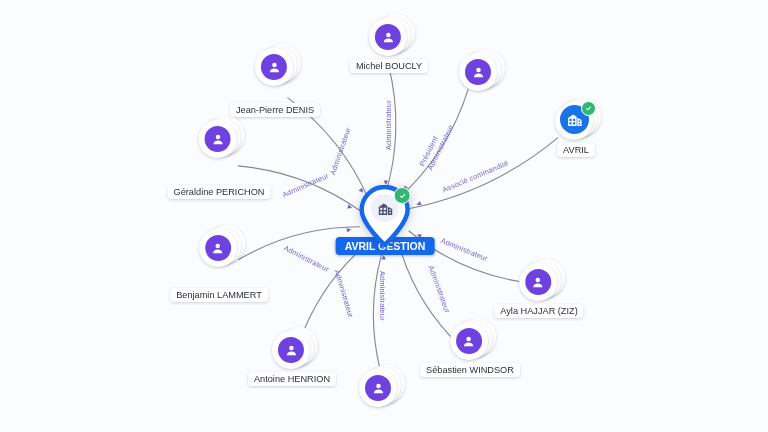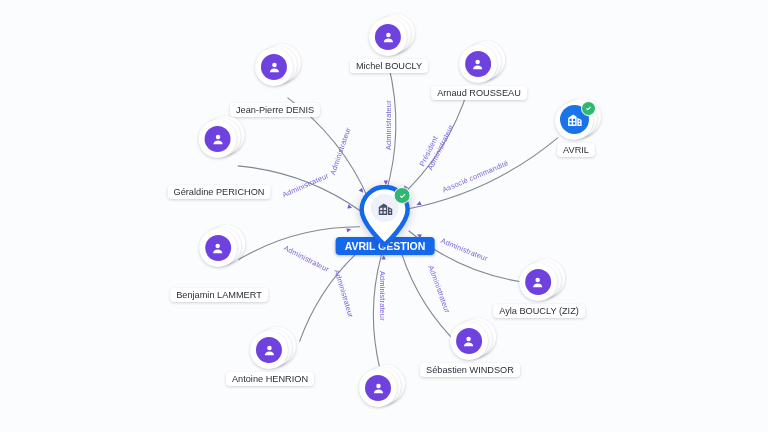--- a/index.html
+++ b/index.html
@@ -233,21 +233,20 @@
           <div class="card c3"></div>
           <div class="card c2"></div>
           <div class="card c1"></div>
           <div class="avatar">
             <svg viewBox="0 0 24 24">
               <circle cx="12" cy="8" r="3.6"></circle>
               <path d="M4.6 19.5c0-3.8 3.3-6 7.4-6s7.4 2.2 7.4 6z"></path>
             </svg>
           </div>
         </div>
-        <div class="node-label">Arnaud ROUSSEAU</div>
       </div>
       <div class="node company" style="left: 576px; top: 129px;">
         <div class="stack">
           <div class="card c3"></div>
           <div class="card c2"></div>
           <div class="card c1"></div>
           <div class="avatar">
             <svg viewBox="0 0 24 24">
               <path d="M3 21V10l7-5 5 3.2V21H3zm2-2h3v-3H5v3zm5 0h3v-3h-3v3zM5 14h3v-3H5v3zm5 0h3v-3h-3v3z"></path>
               <path d="M16 21V9.5l6 3.2V21h-6zm2-2h2v-2h-2v2zm0-4h2v-2h-2v2z"></path>
@@ -282,21 +281,21 @@
           <div class="card c1"></div>
           <div class="avatar">
             <svg viewBox="0 0 24 24">
               <circle cx="12" cy="8" r="3.6"></circle>
               <path d="M4.6 19.5c0-3.8 3.3-6 7.4-6s7.4 2.2 7.4 6z"></path>
             </svg>
           </div>
         </div>
         <div class="node-label">Benjamin LAMMERT</div>
       </div>
-      <div class="node" style="left: 270px; top: 358px;">
+      <div class="node" style="left: 292px; top: 358px;">
         <div class="stack">
           <div class="card c3"></div>
           <div class="card c2"></div>
           <div class="card c1"></div>
           <div class="avatar">
             <svg viewBox="0 0 24 24">
               <circle cx="12" cy="8" r="3.6"></circle>
               <path d="M4.6 19.5c0-3.8 3.3-6 7.4-6s7.4 2.2 7.4 6z"></path>
             </svg>
           </div>
@@ -335,21 +334,21 @@
           <div class="card c3"></div>
           <div class="card c2"></div>
           <div class="card c1"></div>
           <div class="avatar">
             <svg viewBox="0 0 24 24">
               <circle cx="12" cy="8" r="3.6"></circle>
               <path d="M4.6 19.5c0-3.8 3.3-6 7.4-6s7.4 2.2 7.4 6z"></path>
             </svg>
           </div>
         </div>
-        <div class="node-label">Ayla BOUCLY (ZIZ)</div>
+        <div class="node-label">Ayla HAJJAR (ZIZ)</div>
       </div>
     </div>
 
   <div class="node root" id="root-node" style="left: 385px; top: 220px;">
     <div class="pin-wrap">
       <svg class="pin" viewBox="0 0 54 62">
         <path d="M27 2 C14.3 2 4 12.3 4 25 C4 39 27 60 27 60 C27 60 50 39 50 25 C50 12.3 39.7 2 27 2 Z" fill="#ffffff" stroke="#1468ec" stroke-width="4.5"></path>
       </svg>
       <div class="pin-inner">
         <svg viewBox="0 0 24 24">

